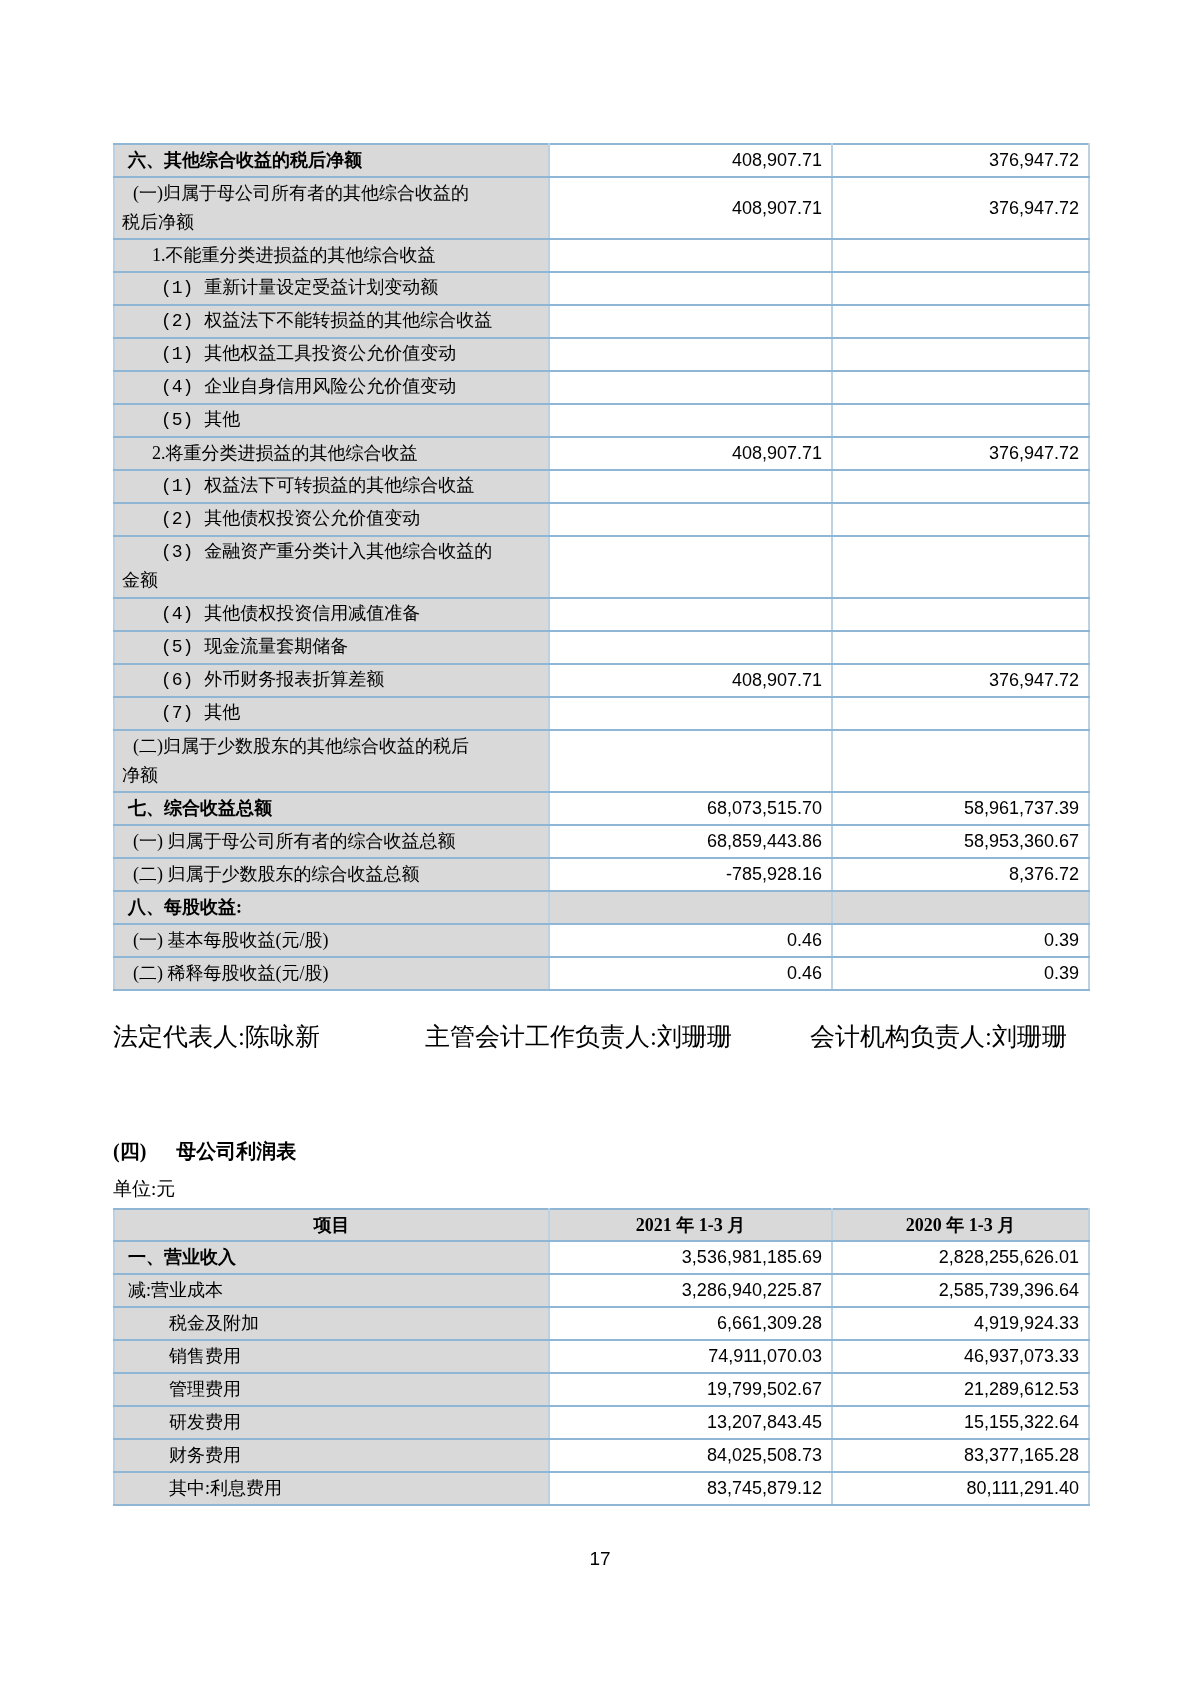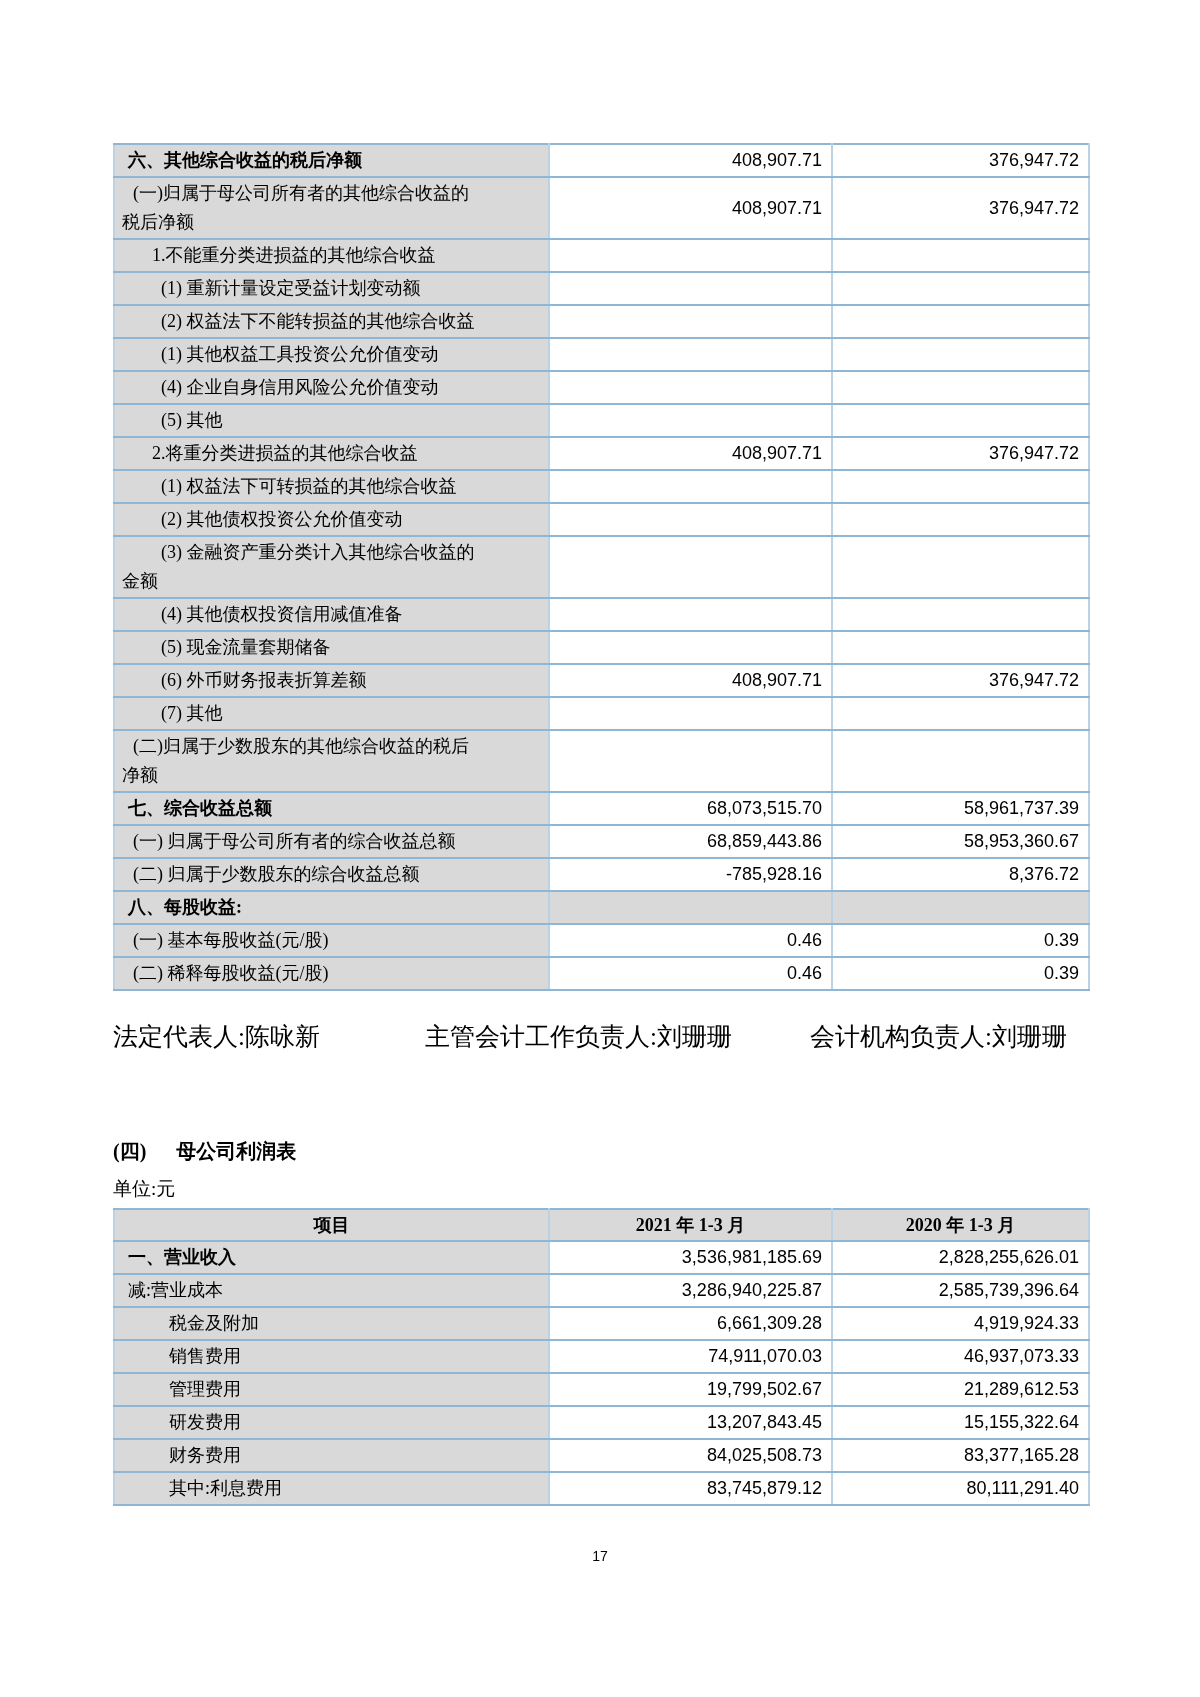--- a/index.html
+++ b/index.html
@@ -28,21 +28,21 @@
   .num-cell {
     background:#ffffff; font-size:18px; line-height:29px;
     padding:1px 9px 1px 4px; text-align:right; white-space:nowrap;
     font-family:"Liberation Sans","DejaVu Sans",sans-serif;
   }
   .bold-row .label-cell { font-weight:bold; }
   .gray-row .num-cell { background:#d9d9d9; }
   #table1 .lvl0 { text-indent:6px; }
   #table1 .lvl1 { text-indent:11px; }
   #table1 .lvl2 { text-indent:30px; }
-  #table1 .lvl3 { text-indent:39px; }
+  #table1 .lvl3 { text-indent:39px;font-family:Liberation Mono, monospace; }
   #table2 .lvl0 { text-indent:6px;margin-left:19px; }
   #table2 .lvl1 { text-indent:47px;margin-left:21px; }
   #table2 .lvl2 { text-indent:100px; }
   #table2 thead th {
     background:#d9d9d9; font-weight:bold; font-size:18px; line-height:26px;
     padding:2px 4px; text-align:center;
     font-family:"Liberation Serif","DejaVu Serif",serif;
   }
   .signatures {
     position:absolute; top:1020px; left:113px; width:980px; height:30px;
@@ -56,21 +56,21 @@
     position:absolute; top:1138px; left:113px; font-size:20px; font-weight:bold;
     white-space:nowrap;
   }
   .section-heading .sec-num { margin-right:30px; }
   .unit-line {
     position:absolute; top:1176px; left:113px; width:975px;
     text-align:left; font-size:19px;
   }
   .page-number {
     position:absolute; top:1548px; left:0; width:1200px; text-align:center;
-    font-size:14px; font-family:"Liberation Sans","DejaVu Sans",sans-serif;
+    font-size:19px; font-family:"Liberation Sans","DejaVu Sans",sans-serif;
   }
 </style>
 </head>
 <body>
 
 <div class="page">
 
   <table class="fin-table" id="table1">
     <colgroup>
       <col style="width:435px">

